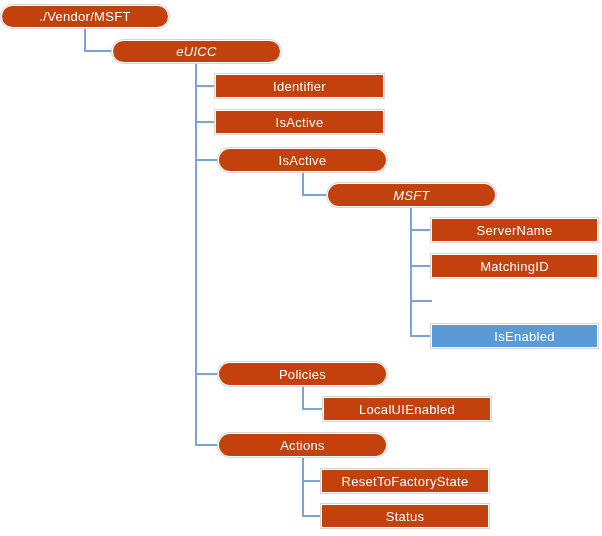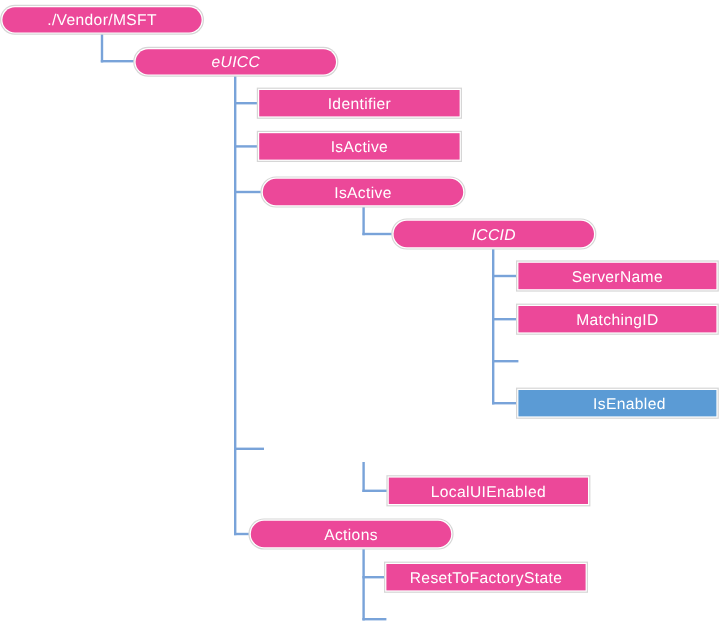--- a/index.html
+++ b/index.html
@@ -13,40 +13,40 @@
   .node{
     position:absolute;
     box-sizing:border-box;
     display:flex;align-items:center;justify-content:center;
     color:#ffffff;
     font-size:13px;
     letter-spacing:0.3px;
     white-space:nowrap;
     box-shadow:0 0 0 1px #ffffff, 0 0 0 2px #d6d6d6;
   }
-  .green{background:#ec4899;}
+  .green{background:#c2410c;}
   .blue{background:#5B9BD5;}
   .pill{border-radius:11px;}
   .italic{font-style:italic;}
   .line{position:absolute;background:#79A3D9;}
 
   
   #n-vendor-msft        {left:2px;  top:6px;   width:166px;height:21px;}
   #n-euicc              {left:113px;top:41px;  width:167px;height:21px;}
   #n-identifier         {left:216px;top:75px;  width:167px;height:22px;}
   #n-isactive           {left:216px;top:111px; width:167px;height:22px;}
   #n-profiles           {left:219px;top:149px; width:167px;height:22px;}
   #n-iccid              {left:328px;top:184px; width:167px;height:22px;}
   #n-servername         {left:432px;top:219px; width:165px;height:22px;}
   #n-matchingid         {left:432px;top:255px; width:165px;height:22px;}
   #n-state              {left:432px;top:290px; width:165px;height:22px;}
   #n-isenabled          {left:432px;top:325px; width:165px;height:22px;padding-left:20px;}
   #n-policies           {left:219px;top:363px; width:167px;height:22px;}
   #n-localuienabled     {left:324px;top:398px; width:166px;height:22px;text-align:right;}
-  #n-actions            {left:209px;top:434px; width:167px;height:22px;}
+  #n-actions            {left:219px;top:434px; width:167px;height:22px;}
   #n-resettofactorystate{left:322px;top:470px; width:166px;height:22px;}
   #n-status             {left:322px;top:505px; width:166px;height:22px;}
 
   
   #c-root-v   {left:84px; top:27px; width:2px;  height:25px;}
   #c-root-h   {left:84px; top:50px; width:29px; height:2px;}
   #c-euicc-t  {left:195px;top:62px; width:2px;  height:384px;}
   #c-euicc-b1 {left:195px;top:85px; width:21px; height:2px;}
   #c-euicc-b2 {left:195px;top:121px;width:21px; height:2px;}
   #c-euicc-b3 {left:195px;top:159px;width:25px; height:2px;}
@@ -89,21 +89,23 @@
   <div class="line" id="c-pol-h"></div>
   <div class="line" id="c-act-t"></div>
   <div class="line" id="c-act-b1"></div>
   <div class="line" id="c-act-b2"></div>
 
   <div class="node pill green" id="n-vendor-msft">./Vendor/MSFT</div>
   <div class="node pill green italic" id="n-euicc">eUICC</div>
   <div class="node green" id="n-isactive">IsActive</div>
   <div class="node green" id="n-identifier">Identifier</div>
   <div class="node pill green" id="n-profiles">IsActive</div>
-  <div class="node pill green italic" id="n-iccid">ICCID</div>
+  <div class="node pill green italic" id="n-iccid">MSFT</div>
   <div class="node green" id="n-servername">ServerName</div>
   <div class="node green" id="n-matchingid">MatchingID</div>
   <div class="node blue" id="n-isenabled">IsEnabled</div>
+  <div class="node pill green" id="n-policies">Policies</div>
   <div class="node green" id="n-localuienabled">LocalUIEnabled</div>
   <div class="node pill green" id="n-actions">Actions</div>
   <div class="node green" id="n-resettofactorystate">ResetToFactoryState</div>
+  <div class="node green" id="n-status">Status</div>
 
 </div>
 
 </body></html>

